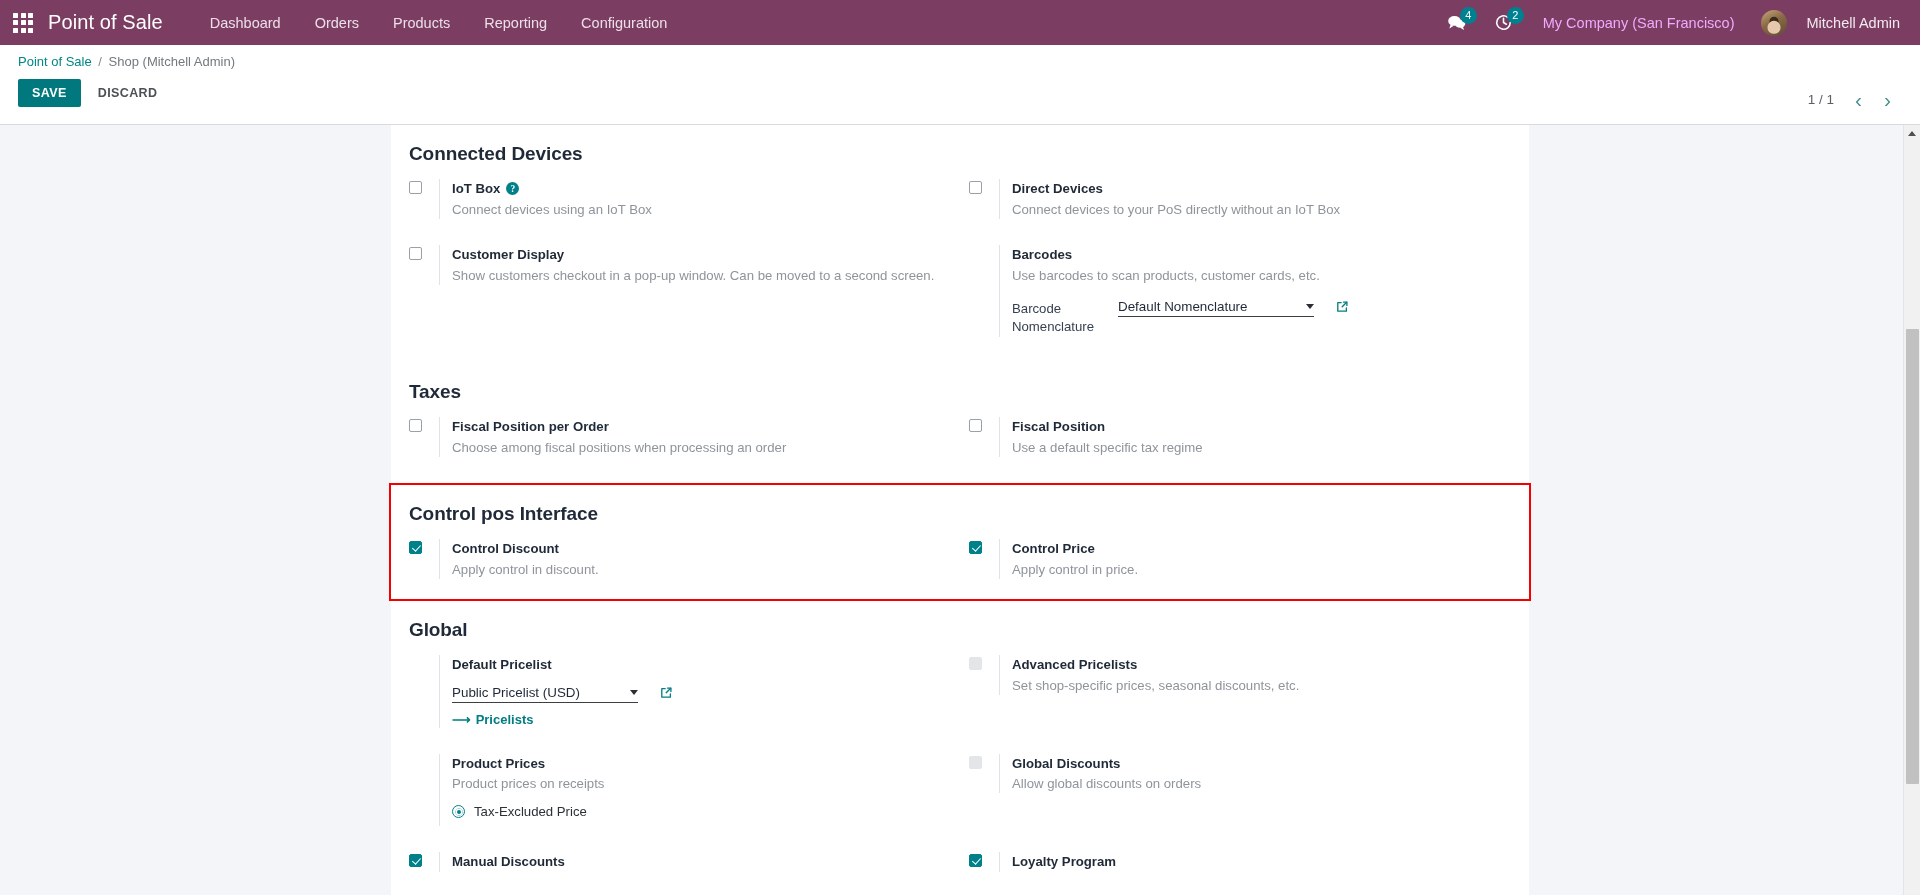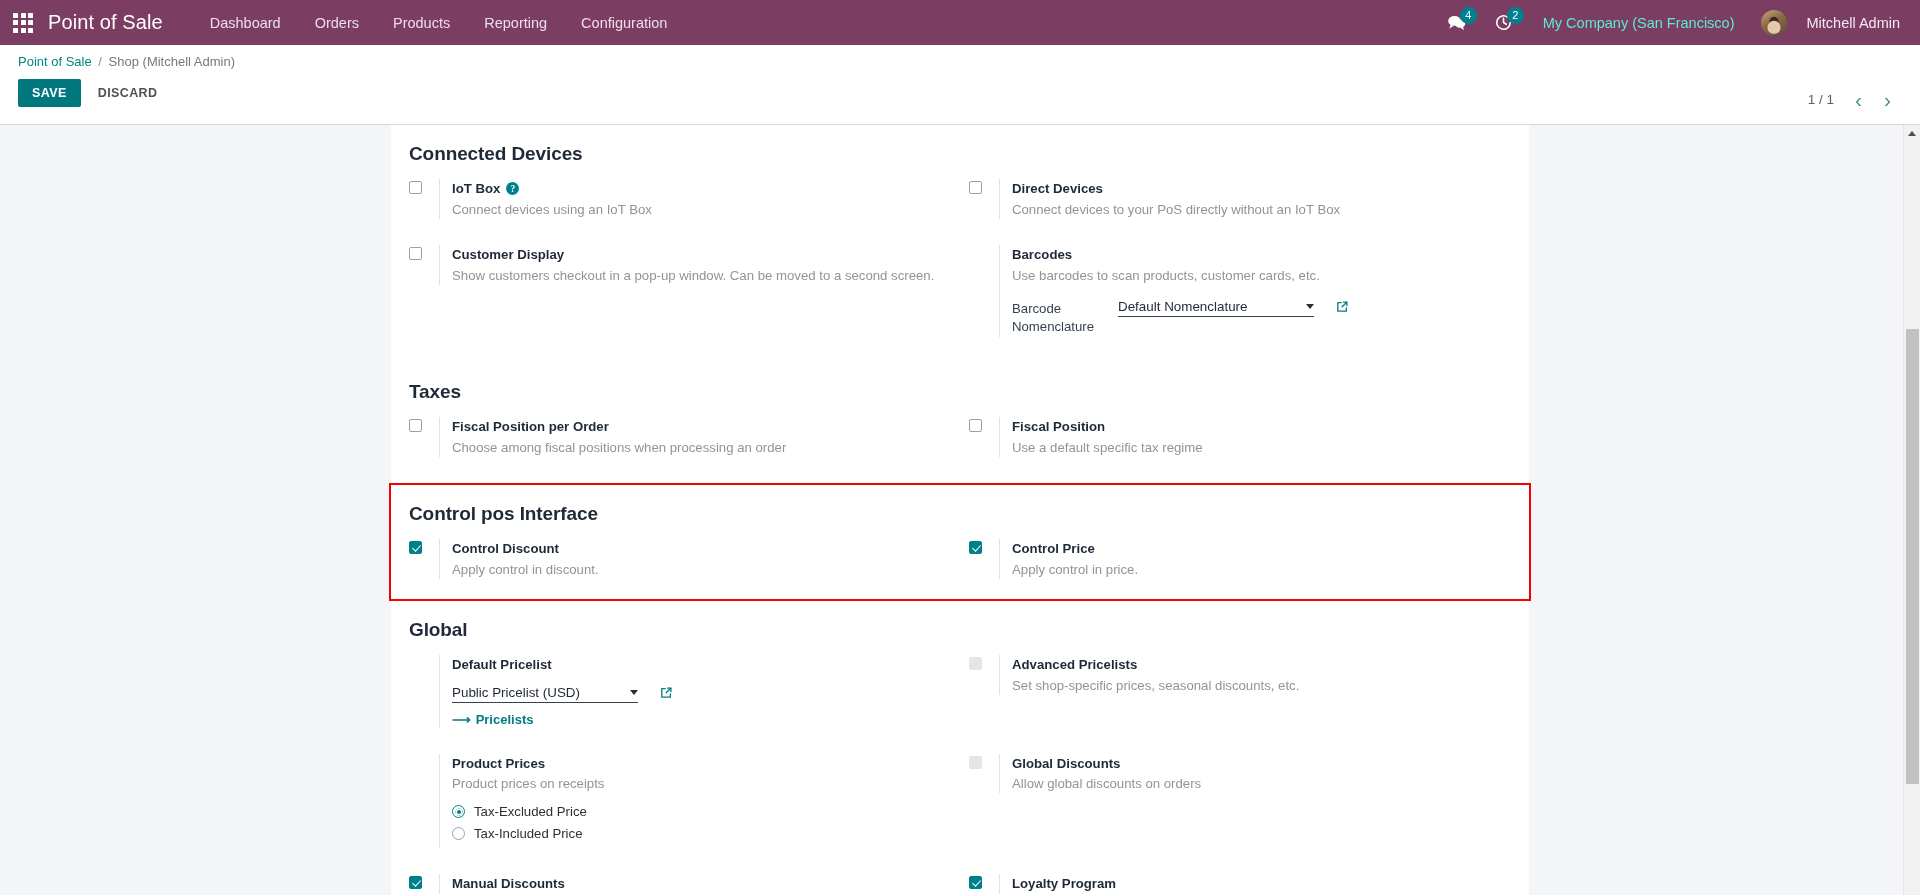--- a/index.html
+++ b/index.html
@@ -75,21 +75,21 @@
     line-height: 1;
     min-width: 17px;
     height: 17px;
     border-radius: 9px;
     display: flex; align-items: center; justify-content: center;
     padding: 0 4px;
     font-weight: 400;
   }
   .company-name {
     font-size: 14.5px;
-    color: #5eead4;
+    color: #f0abfc;
     padding: 12px 16px;
     cursor: pointer;
     white-space: nowrap;
   }
   .user-menu {
     display: flex; align-items: center; gap: 20px;
     padding: 0 6px 0 10px;
     cursor: pointer;
     height: 45px;
   }
@@ -627,24 +627,20 @@
         <div class="setting">
           <span class="cb-wrap"></span>
           <div class="setting-body">
             <div class="setting-label">Product Prices</div>
             <div class="setting-desc">Product prices on receipts</div>
             <div class="radio-group">
               <div class="radio-row">
                 <span class="radio selected"></span>
                 <span class="radio-label">Tax-Excluded Price</span>
               </div>
-              <div class="radio-row">
-                <span class="radio"></span>
-                <span class="radio-label">Tax-Included Price</span>
-              </div>
             </div>
           </div>
         </div>
 
         <div class="setting">
           <span class="cb-wrap">
             <span class="cb disabled"></span>
           </span>
           <div class="setting-body">
             <div class="setting-label">Global Discounts</div>

